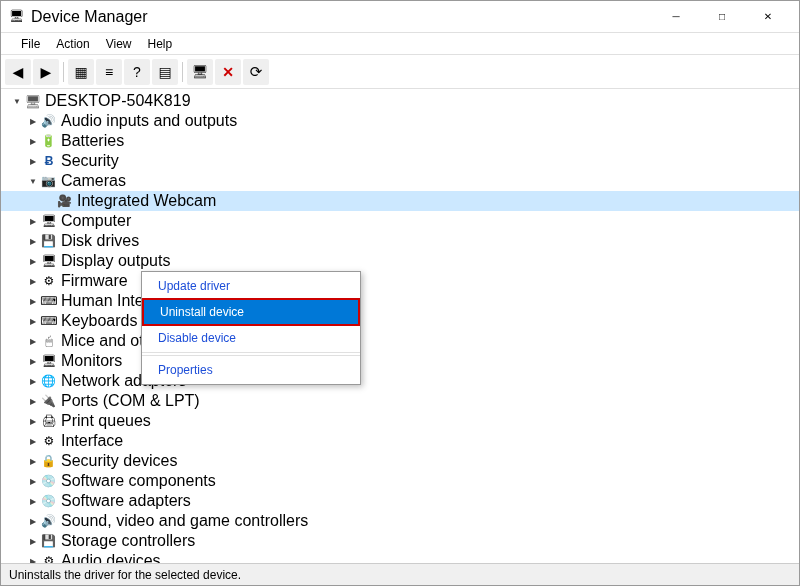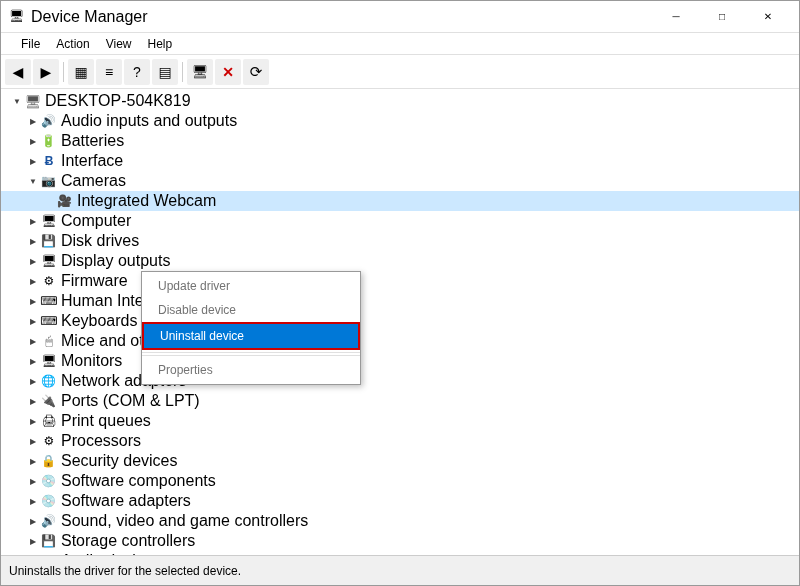--- a/index.html
+++ b/index.html
@@ -152,37 +152,37 @@
       background: #fff;
       border: 1px solid #999;
       box-shadow: 2px 2px 6px rgba(0,0,0,0.25);
       z-index: 100;
       padding: 2px 0;
     }
     .ctx-item {
       padding: 5px 16px;
       cursor: pointer;
       font-size: 12px;
-      color: #737373;
+      color: #1d4ed8;
     }
     .ctx-item.highlighted {
       background: #0078d7;
       color: #fff;
       border: 2px solid #cc0000;
     }
     .ctx-item.bold-item {
       font-weight: normal;
     }
     .ctx-separator {
       height: 1px;
       background: #e0e0e0;
       margin: 2px 0;
     }
     .status-bar {
-      height: 30px;
+      height: 22px;
       background: #f0f0f0;
       border-top: 1px solid #ccc;
       display: flex;
       align-items: center;
       padding: 0 8px;
       font-size: 12px;
       color: #000;
     }
     .webcam-item {
       background: #cce8ff;
@@ -245,21 +245,21 @@
         <span class="indent" style="width:20px"></span>
         <span class="expand-icon">▶</span>
         <span class="item-icon">🔋</span>
         <span class="item-label">Batteries</span>
       </div>
 
       <div class="tree-item">
         <span class="indent" style="width:20px"></span>
         <span class="expand-icon">▶</span>
         <span class="item-icon icon-bluetooth" style="font-weight:bold;">Ƀ</span>
-        <span class="item-label">Interface</span>
+        <span class="item-label">Security</span>
       </div>
 
       <div class="tree-item">
         <span class="indent" style="width:20px"></span>
         <span class="expand-icon">▼</span>
         <span class="item-icon">📷</span>
         <span class="item-label">Cameras</span>
       </div>
 
       <div class="tree-item webcam-item selected">
@@ -343,21 +343,21 @@
         <span class="indent" style="width:20px"></span>
         <span class="expand-icon">▶</span>
         <span class="item-icon">🖨</span>
         <span class="item-label">Print queues</span>
       </div>
 
       <div class="tree-item">
         <span class="indent" style="width:20px"></span>
         <span class="expand-icon">▶</span>
         <span class="item-icon">⚙</span>
-        <span class="item-label">Processors</span>
+        <span class="item-label">Interface</span>
       </div>
 
       <div class="tree-item">
         <span class="indent" style="width:20px"></span>
         <span class="expand-icon">▶</span>
         <span class="item-icon">🔒</span>
         <span class="item-label">Security devices</span>
       </div>
 
       <div class="tree-item">
@@ -390,22 +390,22 @@
 
       <div class="tree-item">
         <span class="indent" style="width:20px"></span>
         <span class="expand-icon">▶</span>
         <span class="item-icon">⚙</span>
         <span class="item-label">Audio devices</span>
       </div>
 
       <div class="context-menu">
         <div class="ctx-item">Update driver</div>
+        <div class="ctx-item highlighted">Uninstall device</div>
         <div class="ctx-item">Disable device</div>
-        <div class="ctx-item highlighted">Uninstall device</div>
         <div class="ctx-separator"></div>
         <div class="ctx-separator"></div>
         <div class="ctx-item bold-item">Properties</div>
       </div>
 
     </div>
   </div>
 
   <div class="status-bar">
     <span>Uninstalls the driver for the selected device.</span>

